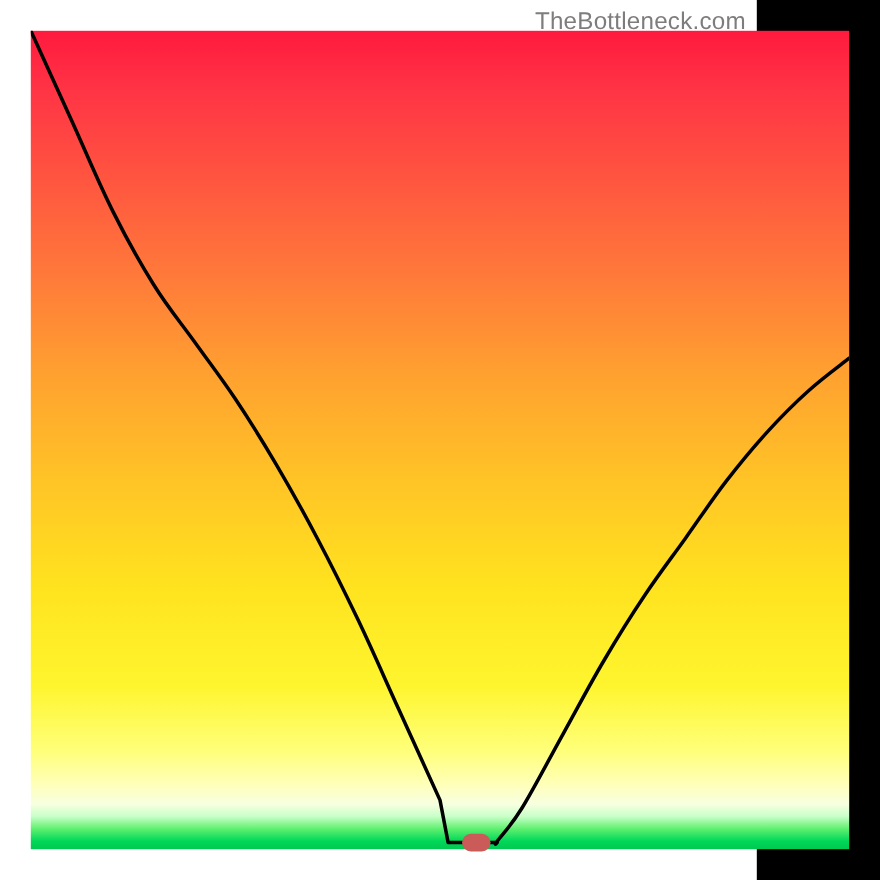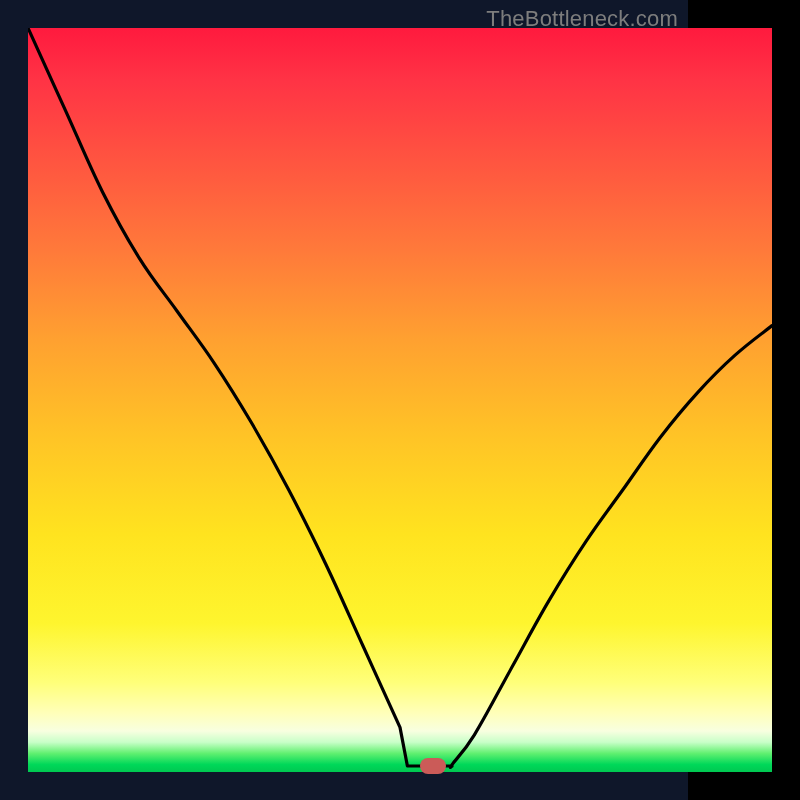--- a/index.html
+++ b/index.html
@@ -8,21 +8,21 @@
     width: 800px;
     height: 800px;
     background: #000;
     overflow: hidden;
     font-family: Arial, Helvetica, sans-serif;
   }
   .frame {
     position: relative;
     width: 688px;
     height: 800px;
-    background: #0f172a;
+    background: #ffffff;
   }
   .plot {
     position: absolute;
     left: 28px;
     top: 28px;
     width: 744px;
     height: 744px;
     background: linear-gradient(
       to bottom,
       #ff1a3e 0%,

